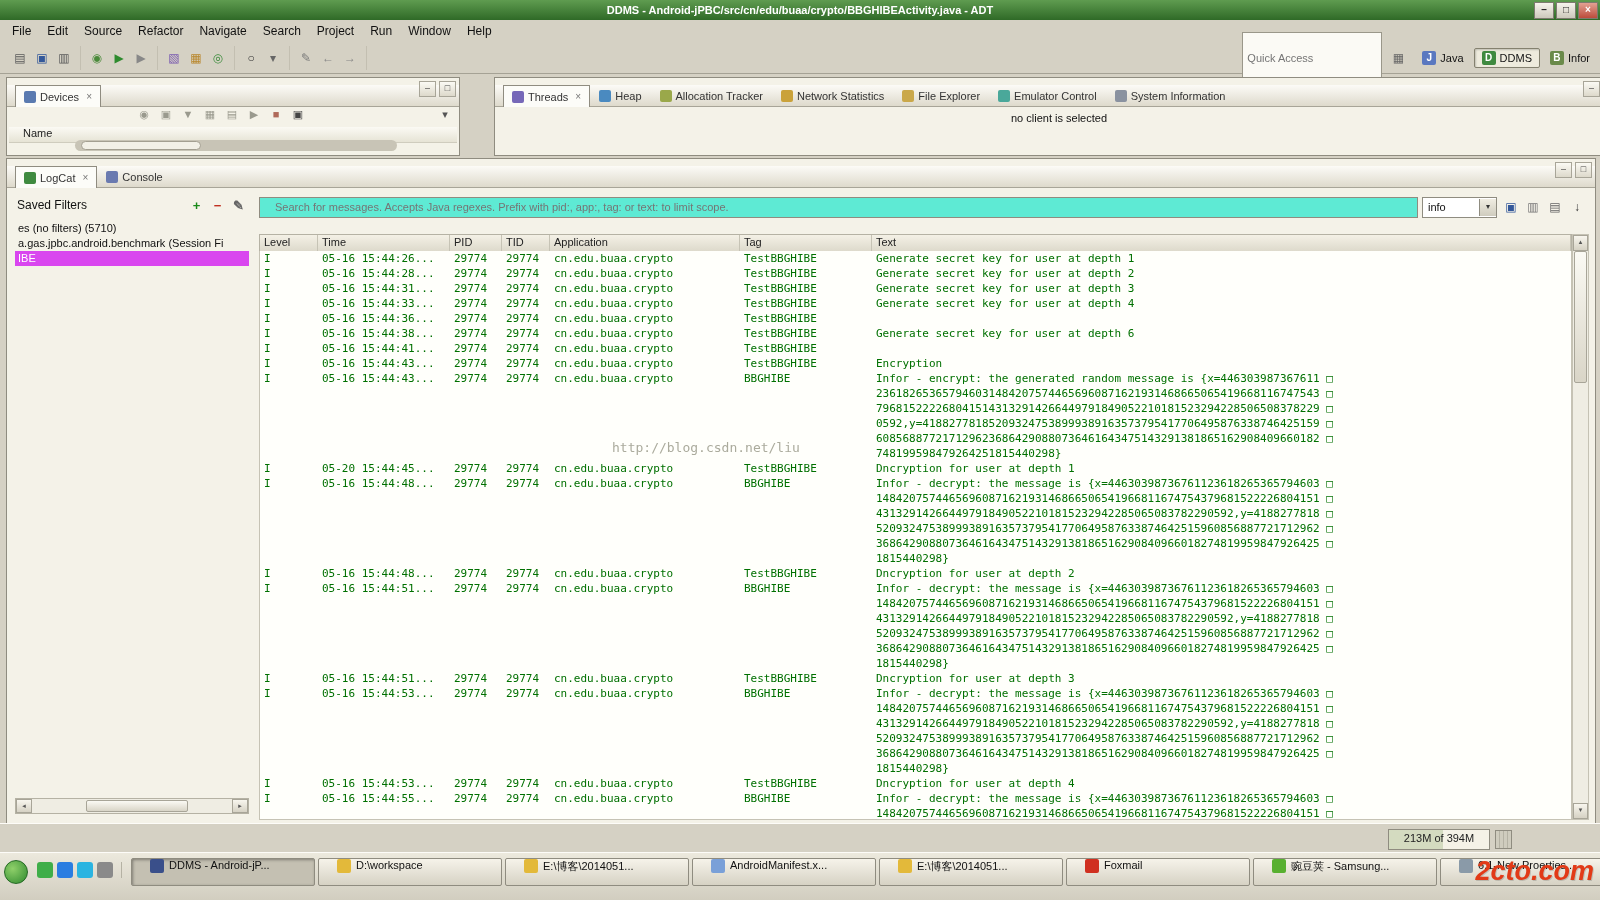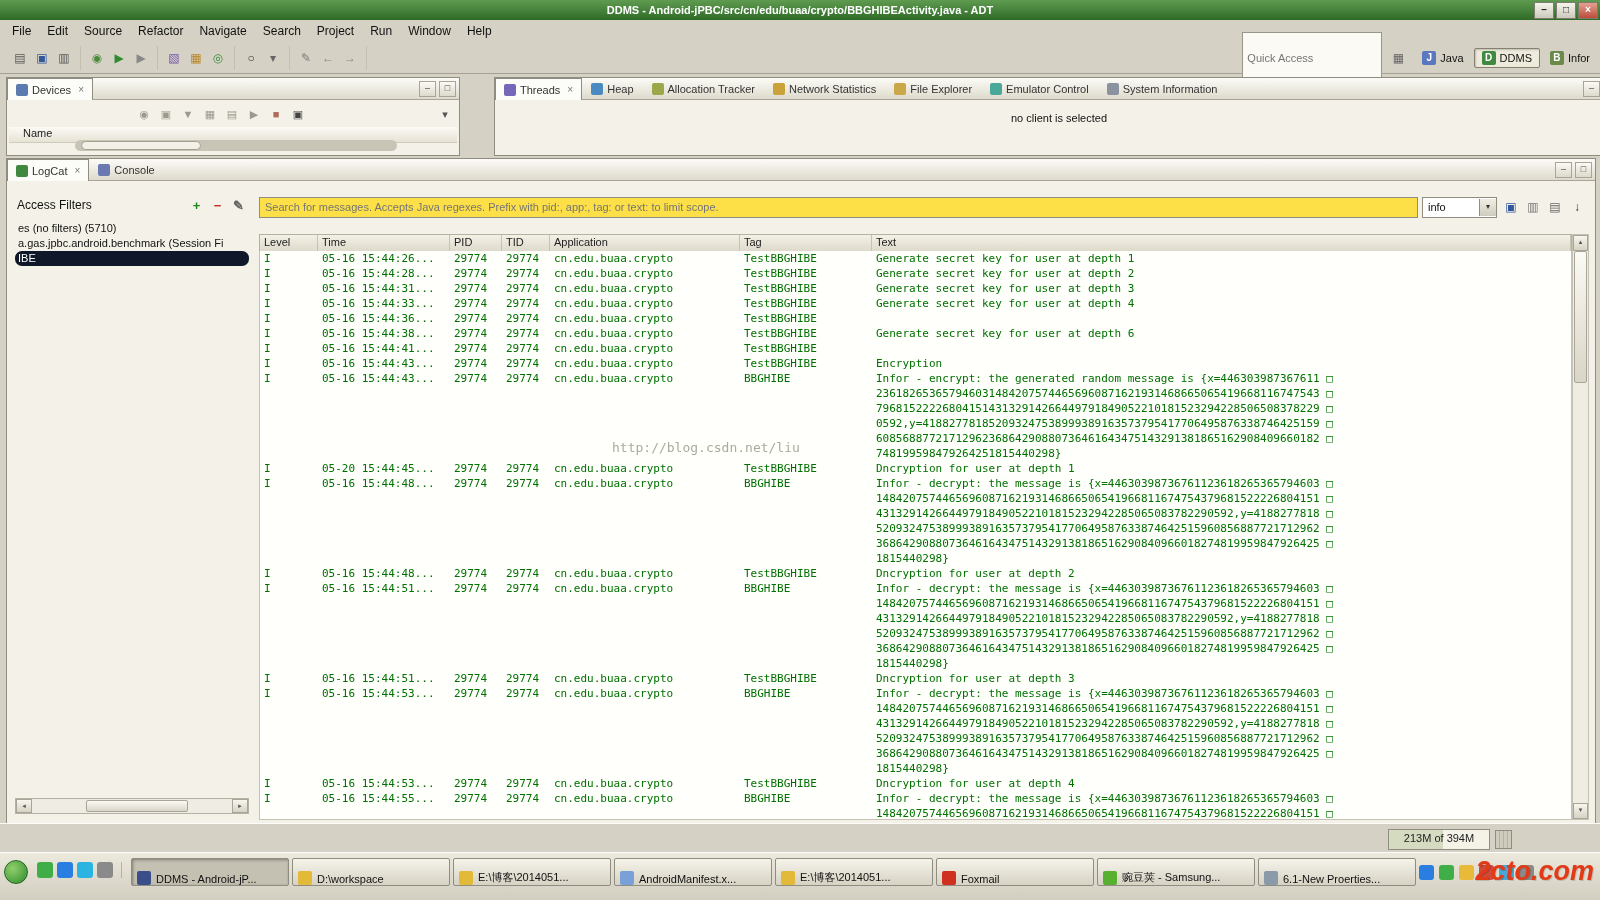--- a/index.html
+++ b/index.html
@@ -28,23 +28,23 @@
   .quick-access{width:130px;height:18px;border:1px solid #9a978a;background:#fbfaf5;font:11px "Liberation Sans",sans-serif;
     padding:16px 4px;color:#555;}
   .persp-bar{display:flex;align-items:center;gap:2px;}
   .persp{display:flex;align-items:center;gap:4px;padding:2px 7px;font-size:11px;border:1px solid transparent;border-radius:2px;color:#111;}
   .persp.active{background:#eeebdd;border:1px solid #84816f;box-shadow:inset 1px 1px 2px rgba(0,0,0,.2);}
   .persp-icon{width:14px;height:14px;border-radius:2px;color:#fff;font-size:10px;font-weight:bold;
     display:flex;align-items:center;justify-content:center;}
 
   
   .panel{position:absolute;background:#f4f2e8;border:1px solid #8f8c80;}
-  .view-tabs{position:absolute;left:0;right:0;top:0;height:21px;
+  .view-tabs{position:absolute;left:0;right:0;top:7px;height:21px;
     background:linear-gradient(#fcfbf7,#dedacc);border-bottom:1px solid #a8a598;
-    display:flex;align-items:stretch;padding-left:0;}
+    display:flex;align-items:stretch;padding-left:8px;}
   .vtab{display:flex;align-items:center;gap:4px;padding:0 8px;font-size:11px;color:#333;
     border:1px solid transparent;border-bottom:none;white-space:nowrap;}
   .vtab.active{background:#fcfcf8;border-color:#8f8c80;margin-bottom:-1px;}
   .ticon{width:12px;height:12px;border-radius:2px;flex:0 0 auto;}
   .vclose{margin-left:3px;font-size:10px;color:#777;}
   .panel-ctrl{position:absolute;right:3px;top:3px;display:flex;gap:3px;z-index:5;}
   .pbtn{width:15px;height:14px;font-size:9px;line-height:13px;text-align:center;color:#444;
     background:linear-gradient(#fbfaf4,#ddd9cb);border:1px solid #a8a598;}
 
   
@@ -58,31 +58,31 @@
     border:1px solid #a39f91;border-radius:5px;}
 
   .threads-msg{position:absolute;left:0;right:0;top:34px;text-align:center;font-size:11px;color:#111;}
 
   
   .filters{position:absolute;left:8px;top:32px;width:234px;bottom:14px;}
   .filters-header{display:flex;align-items:center;font-size:12px;color:#111;padding:6px 2px 8px 2px;}
   .fact{margin-left:auto;display:flex;gap:4px;}
   .fico{width:17px;height:16px;display:flex;align-items:center;justify-content:center;font-size:13px;font-weight:bold;}
   .filter-item{font-size:11px;height:15px;line-height:15px;padding-left:3px;color:#111;white-space:nowrap;overflow:hidden;}
-  .filter-item.selected{background:#0f172a;color:#fff;border-radius:7px;}
+  .filter-item.selected{background:#d946ef;color:#fff;}
   .filters-hscroll{position:absolute;left:0;right:0;bottom:-4px;height:14px;background:#efede3;border:1px solid #b5b2a4;}
   .hbtn{position:absolute;top:0;bottom:0;width:14px;background:linear-gradient(#f8f6ee,#d6d2c4);
     border:1px solid #a8a598;font-size:7px;text-align:center;line-height:12px;color:#555;}
   .hbtn.left{left:0;}.hbtn.right{right:0;}
   .hthumb{position:absolute;left:70px;width:100px;top:1px;bottom:1px;background:linear-gradient(#fbfaf4,#d9d5c7);
     border:1px solid #a8a598;border-radius:2px;}
 
   .log-main{position:absolute;left:250px;right:6px;top:22px;bottom:2px;}
   .search-row{position:absolute;left:2px;right:2px;top:16px;height:20px;display:flex;gap:4px;align-items:center;}
-  .search-input{flex:1;height:19px;border:1px solid #8f8c80;font:11px "Liberation Sans",sans-serif;padding:0 5px;background:#fde047;color:#444;}
+  .search-input{flex:1;height:19px;border:1px solid #8f8c80;font:11px "Liberation Sans",sans-serif;padding:0 15px;background:#5eead4;color:#444;}
   .level-dd{width:68px;height:19px;border:1px solid #8f8c80;background:#fff;display:flex;align-items:center;
     font-size:11px;padding-left:5px;color:#111;}
   .dd-arrow{margin-left:auto;width:16px;height:17px;background:linear-gradient(#f0ede2,#cfccbe);
     border-left:1px solid #8f8c80;text-align:center;font-size:8px;line-height:16px;color:#333;}
   .act-icon{width:20px;height:19px;display:flex;align-items:center;justify-content:center;font-size:12px;}
 
   .log-header{position:absolute;left:2px;right:17px;top:53px;height:17px;display:grid;
     grid-template-columns:58px 132px 52px 48px 190px 132px 1fr;
     background:linear-gradient(#f4f1e6,#dcd8ca);border:1px solid #b5b2a4;}
   .log-header div{font-size:11px;color:#222;padding:1px 4px;border-right:1px solid #c6c3b5;overflow:hidden;}
@@ -112,21 +112,21 @@
 
   
   .taskbar{position:absolute;left:0;top:852px;width:100%;height:48px;
     background:linear-gradient(#ecE9dd,#cecabc);border-top:1px solid #fdfcf8;
     display:flex;align-items:flex-start;padding:5px 4px 0 4px;gap:3px;}
   .start-icon{width:22px;height:22px;border-radius:50%;background:radial-gradient(circle at 35% 35%,#8fd06a,#2f8a2f);
     border:1px solid #256a25;flex:0 0 auto;margin-top:2px;}
   .ql{display:flex;gap:4px;align-items:center;margin:4px 6px 0 6px;padding-right:8px;border-right:1px solid #b5b2a4;}
   .qlicon{width:16px;height:16px;border-radius:3px;}
   .task-btn{width:146px;height:26px;background:linear-gradient(#f6f3ea,#d6d2c4);border:1px solid #8f8c80;border-radius:2px;
-    display:flex;align-items:flex-end;gap:5px;padding:0 5px;font-size:11px;color:#111;overflow:hidden;white-space:nowrap;flex:0 0 auto;}
+    display:flex;align-items:flex-start;gap:5px;padding:0 18px;font-size:11px;color:#111;overflow:hidden;white-space:nowrap;flex:0 0 auto;}
   .task-btn.active{background:#c4c0b2;box-shadow:inset 1px 1px 3px rgba(0,0,0,.35);}
   .task-icon{width:14px;height:14px;border-radius:2px;flex:0 0 auto;}
   .tray{margin-left:auto;display:flex;gap:5px;align-items:center;margin-top:7px;padding-right:120px;}
   .trayicon{width:15px;height:15px;border-radius:3px;}
   .site-mark{position:absolute;right:6px;top:856px;font-weight:bold;font-style:italic;
     font-size:27px;color:#e23a17;text-shadow:1px 1px 0 rgba(0,0,0,.15);z-index:9;}
 </style>
 </head>
 <body>
 
@@ -281,21 +281,21 @@
           <span>Console</span>
         </div>
       </div>
     <div class="panel-ctrl">
       <span class="pbtn">–</span>
       <span class="pbtn">□</span>
     </div>
 
     <div class="filters">
       <div class="filters-header">
-        <span>Access Filters</span>
+        <span>Saved Filters</span>
         <span class="fact">
             <span class="fico" style="color: rgb(26, 138, 26);">+</span>
             <span class="fico" style="color: rgb(192, 48, 32);">−</span>
             <span class="fico" style="color: rgb(102, 102, 102);">✎</span>
           </span>
       </div>
       <div>
           <div class="filter-item">es (no filters) (5710)</div>
           <div class="filter-item">a.gas.jpbc.android.benchmark (Session Fi</div>
           <div class="filter-item selected">IBE</div>

